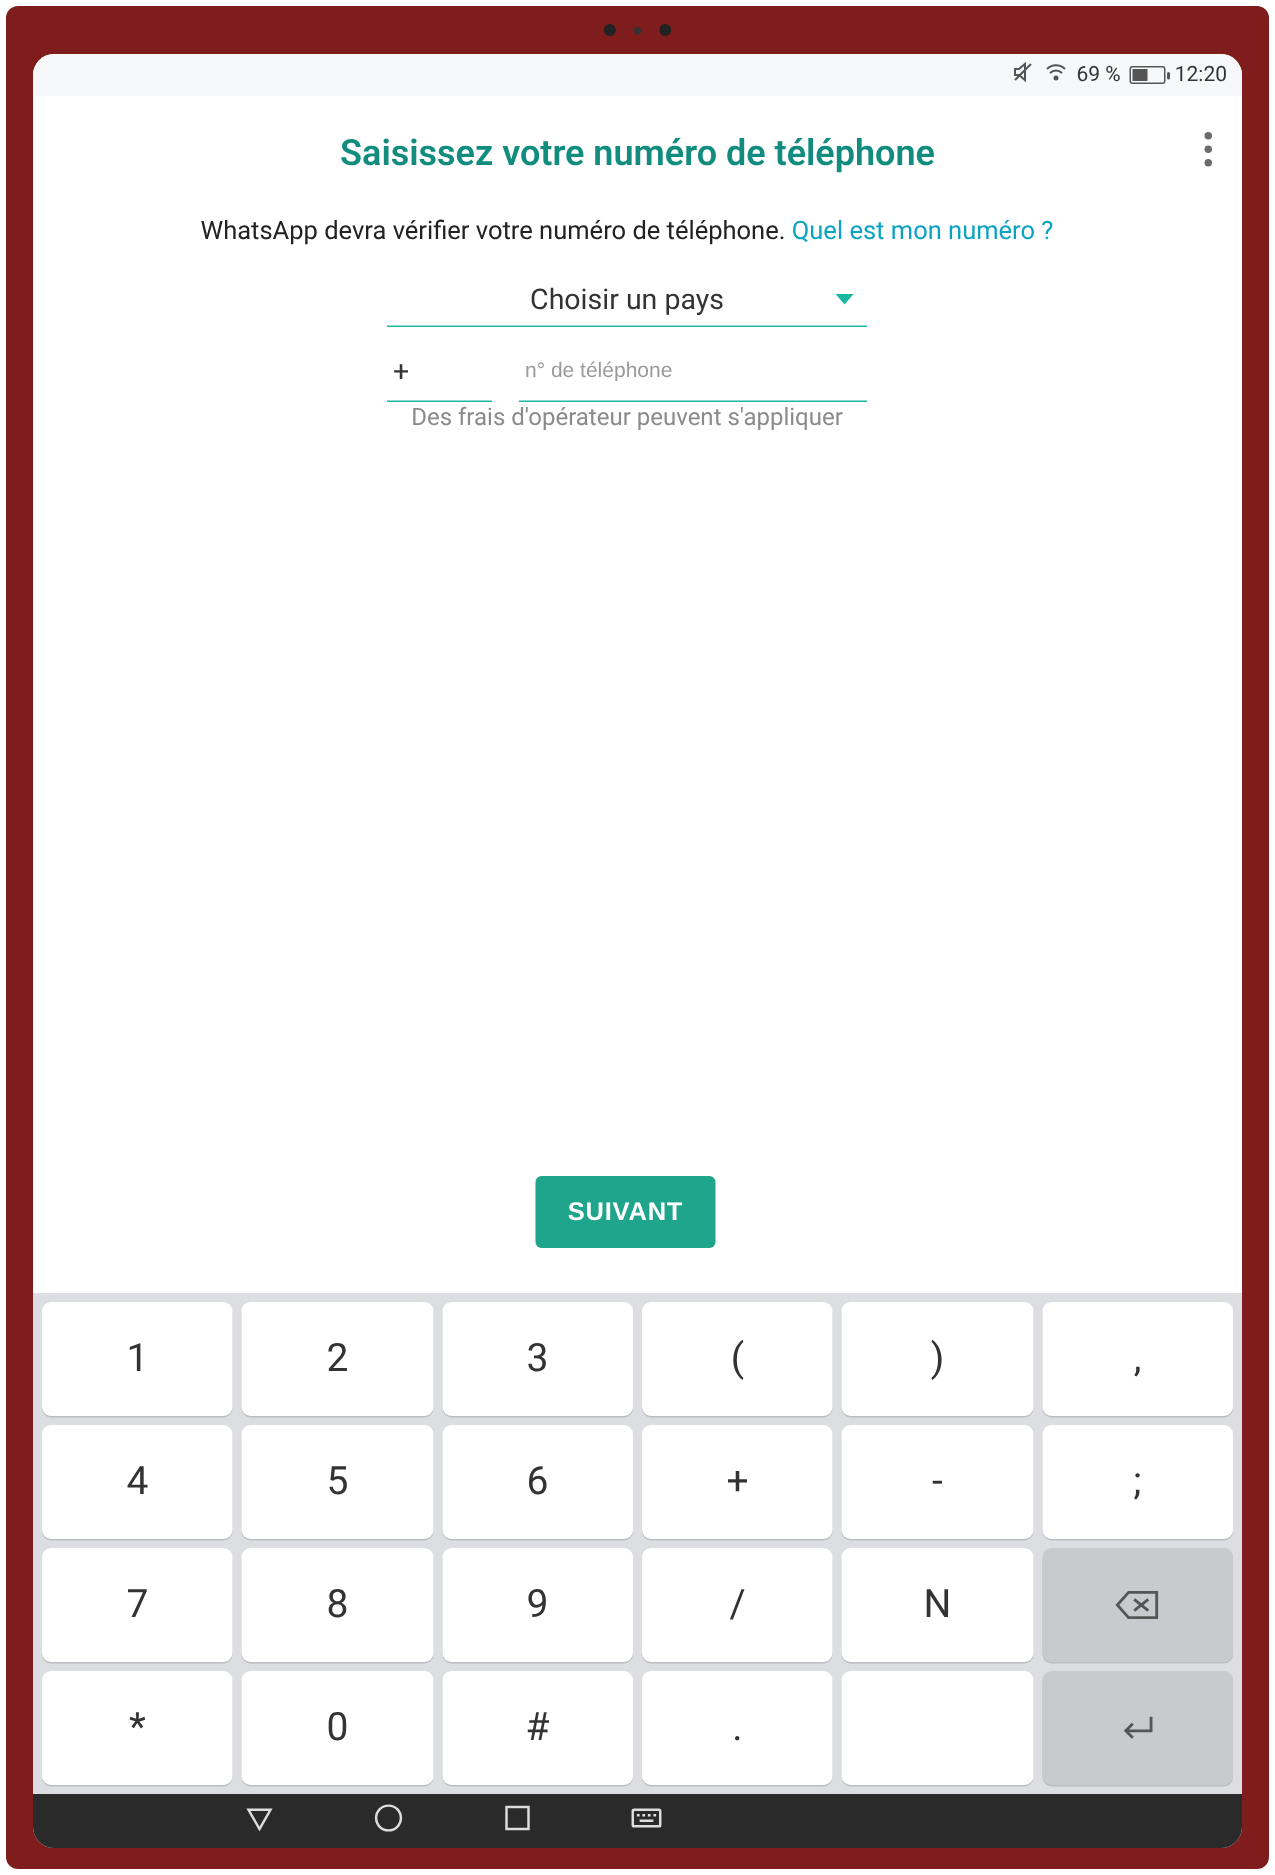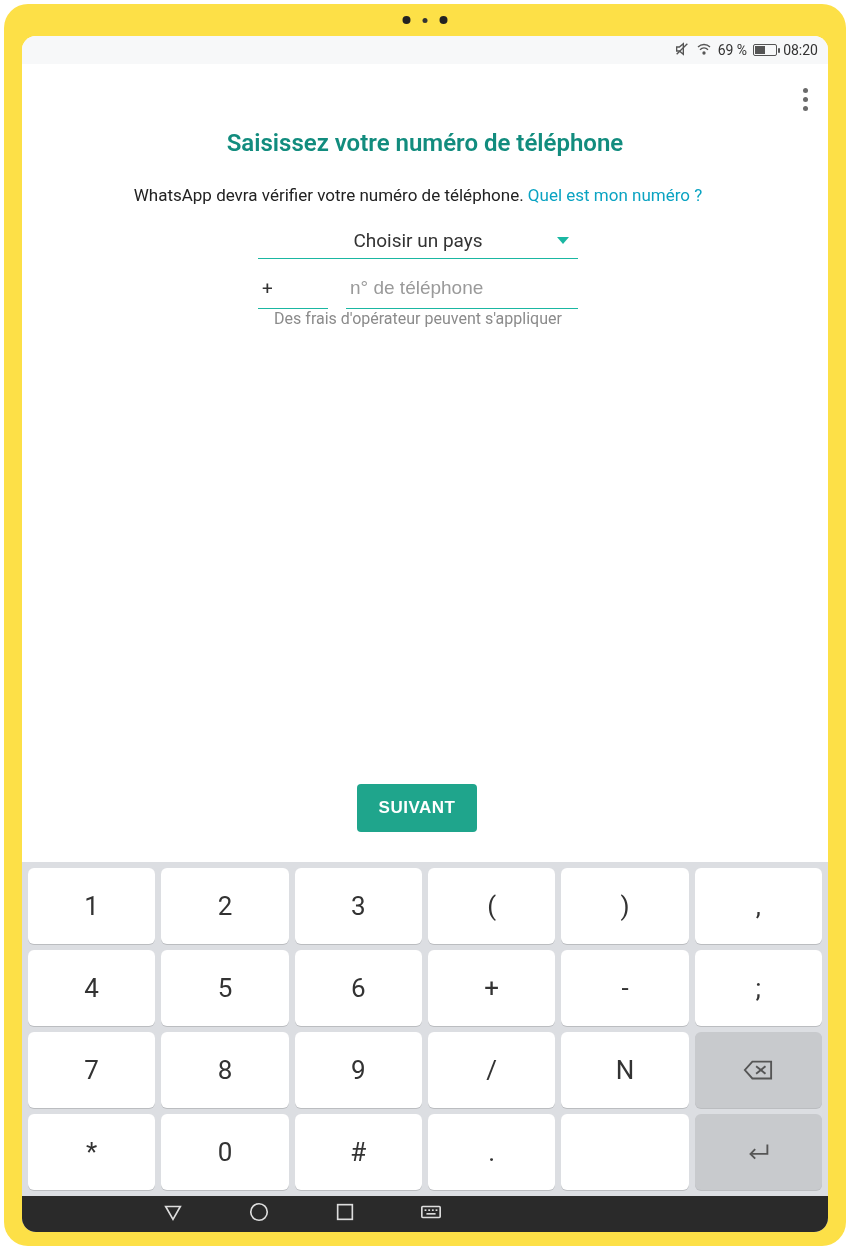--- a/index.html
+++ b/index.html
@@ -9,22 +9,22 @@
     width: 850px;
     height: 1250px;
     overflow: hidden;
     display: flex;
     align-items: center;
     justify-content: center;
   }
   .tablet-frame {
     width: 842px;
     height: 1242px;
-    background: #fde047;
-    border-radius: 24px;
+    background: #7f1d1d;
+    border-radius: 8px;
     padding: 32px 18px 14px 18px;
     position: relative;
   }
   .notch-dots { position:absolute; top:12px; left:50%; transform:translateX(-50%); display:flex; gap:12px; align-items:center;}
   .notch-dots span { width:8px; height:8px; background:#222; border-radius:50%; display:inline-block;}
   .notch-dots span.small { width:5px; height:5px; background:#333;}
   .screen {
     width: 100%;
     height: 100%;
     background: #fff;
@@ -49,34 +49,34 @@
   .status-bar .batt { display:inline-flex; align-items:center; gap:3px;}
   .status-bar .batt-shell { width:24px; height:12px; border:1.3px solid #555; border-radius:2px; position:relative;}
   .status-bar .batt-shell::after{ content:""; position:absolute; right:-4px; top:3px; width:2px; height:5px; background:#555; border-radius:1px;}
   .status-bar .batt-fill{ position:absolute; left:1px; top:1px; bottom:1px; width:45%; background:#555; }
 
   .app-header {
     display:flex; align-items:center; justify-content:center;
     padding: 24px 16px 8px 16px;
     position:relative;
   }
-  .app-title { color:#128c7e; font-size:24px; font-weight:600; text-align:left;margin-top:41px;}
+  .app-title { color:#128c7e; font-size:24px; font-weight:600; text-align:left;}
   .more-btn { position:absolute; right:20px; top:24px; display:flex; flex-direction:column; gap:4px;}
   .more-btn span{ width:5px; height:5px; background:#6b6b6b; border-radius:50%;}
 
   .content { padding: 20px 54px 0 40px; text-align:center; }
   .verify-line { font-size:17px; color:#222; margin-bottom:18px;}
   .verify-line a { color:#0aa3c2; text-decoration:none;}
   .country-row { width:320px; margin:0 auto 10px auto; border-bottom:1.5px solid #1ab7a2; display:flex; align-items:center; justify-content:center; padding:6px 0; position:relative; cursor:pointer;text-align:center;}
   .country-row .label{ font-size:19px; color:#333;}
   .country-row .chev { position:absolute; right:8px; }
   .phone-row { width:320px; margin:0 auto; display:flex; gap:18px;}
   .cc-box { width:70px; border-bottom:1.5px solid #1ab7a2; font-size:19px; color:#333; padding:8px 4px; text-align:left;}
   .phone-box { flex:1; border-bottom:1.5px solid #1ab7a2; padding:8px 4px; }
-  .phone-box input { width:100%; border:none; outline:none; font-size:19px; color:#333;}
+  .phone-box input { width:100%; border:none; outline:none; font-size:14px; color:#333;}
   .phone-box input::placeholder{ color:#9a9a9a;}
   .carrier-note { font-size:16px; color:#8b8b8b;}
 
   .next-btn-wrap { position:absolute; left:0; right:16px; bottom:400px; text-align:center;}
   .next-btn { display:inline-block; background:#1fa58c; color:#fff; font-size:17px; font-weight:600; letter-spacing:0.5px; padding:14px 22px; border:none; border-radius:4px; cursor:pointer;}
 
   .keyboard {
     position:absolute; bottom:36px; left:0; right:0;
     background:#dcdee2;
     padding:6px;
@@ -129,21 +129,21 @@
             <path d="M6 13c3.5-3.5 8.5-3.5 12 0"></path>
             <circle cx="12" cy="18" r="1.5" fill="#555"></circle>
           </svg>
       </span>
       <span>69 %</span>
       <span class="batt">
           <span class="batt-shell">
             <span class="batt-fill"></span>
           </span>
         </span>
-      <span>08:20</span>
+      <span>12:20</span>
     </div>
 
     <div class="app-header">
       <div class="app-title">Saisissez votre numéro de téléphone</div>
       <div class="more-btn">
           <span></span>
           <span></span>
           <span></span>
         </div>
     </div>

